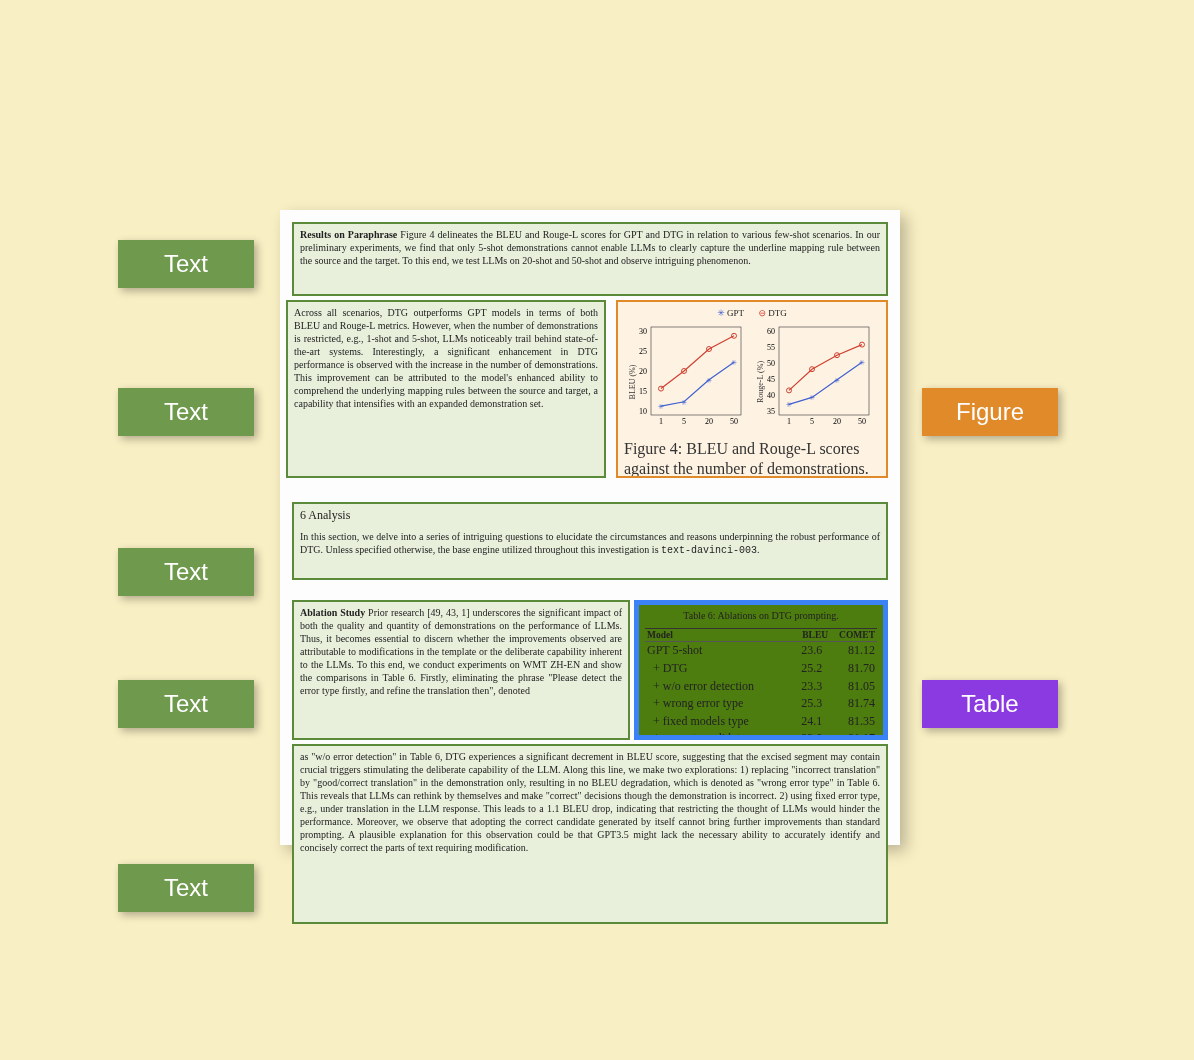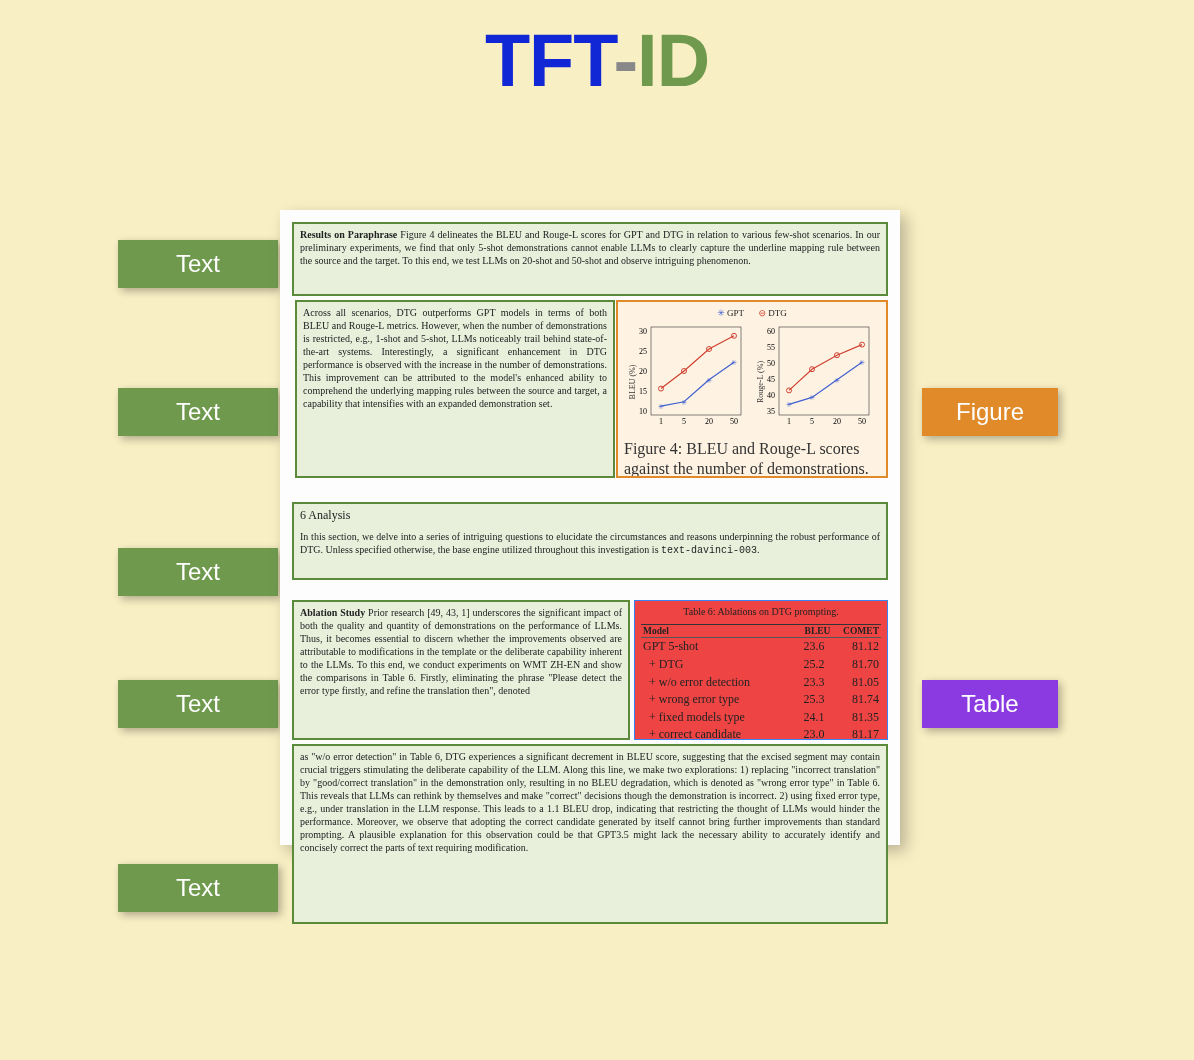--- a/index.html
+++ b/index.html
@@ -60,37 +60,37 @@
     }
     .text-region {
       border: 2px solid #5a8a3a;
       background: #e8f0dc;
     }
     .figure-region {
       border: 2px solid #e08a2a;
       background: #fef3e3;
     }
     .table-region {
-      border: 1px solid #3b82f6;
-      background: #ef4444;
+      border: 5px solid #3b82f6;
+      background: #4d7c0f;
     }
     .bold { font-weight: 700; }
     .caption { font-size: 16px; color: #333; }
     .label {
       position: absolute;
       color: #fff;
       font-family: Arial, sans-serif;
       font-size: 24px;
       font-weight: 400;
       display: flex;
       align-items: center;
       justify-content: center;
       box-shadow: 3px 3px 8px rgba(0,0,0,0.3);
     }
-    .label-text { background: #6f9a4e; width: 160px; height: 48px; }
+    .label-text { background: #6f9a4e; width: 136px; height: 48px; }
     .label-figure { background: #e08a2a; width: 136px; height: 48px; }
     .label-table { background: #8a3ae0; width: 136px; height: 48px; }
     .chart-box {
       display: inline-block;
       vertical-align: top;
     }
     .chart-legend {
       text-align: center;
       font-size: 9px;
       padding: 2px 0;
@@ -102,23 +102,20 @@
     .table-header { font-size: 9.5px; font-weight: bold; border-top: 1px solid #333; border-bottom: 0.5px solid #555; padding: 3px 0; }
     .table-body { font-size: 12px; }
     .table-body td { padding: 1px 6px 1px 0; }
     .sec-heading { font-weight: normal; font-size: 12px; }
     .mono { font-family: 'Courier New', monospace; }
   </style>
 </head>
 <body>
 
 <div class="title-section">
-  <div class="main-title">
-    <span class="t-blue">TFT</span><span class="t-gray">-</span><span class="t-green">ID</span>
-  </div>
 </div>
 
 <div class="diagram">
 
   <div class="label label-text" style="left:118px; top:30px;">
       <span>Text</span>
     </div>
   <div class="label label-text" style="left:118px; top:178px;">
       <span>Text</span>
     </div>
@@ -138,21 +135,21 @@
   <div class="label label-table" style="left:922px; top:470px;">
       <span>Table</span>
     </div>
 
   <div class="paper">
 
     <div class="region text-region" style="left:12px; top:12px; width:596px; height:74px; text-align:justify;">
       <span class="bold">Results on Paraphrase</span><span>   Figure 4 delineates the BLEU and Rouge-L scores for GPT and DTG in relation to various few-shot scenarios. In our preliminary experiments, we find that only 5-shot demonstrations cannot enable LLMs to clearly capture the underline mapping rule between the source and the target. To this end, we test LLMs on 20-shot and 50-shot and observe intriguing phenomenon.</span>
     </div>
 
-    <div class="region text-region" style="left:15px; top:90px; width:320px; height:178px; text-align:justify;">
+    <div class="region text-region" style="left:6px; top:90px; width:320px; height:178px; text-align:justify;">
       <span>Across all scenarios, DTG outperforms GPT models in terms of both BLEU and Rouge-L metrics. However, when the number of demonstrations is restricted, e.g., 1-shot and 5-shot, LLMs noticeably trail behind state-of-the-art systems. Interestingly, a significant enhancement in DTG performance is observed with the increase in the number of demonstrations. This improvement can be attributed to the model's enhanced ability to comprehend the underlying mapping rules between the source and target, a capability that intensifies with an expanded demonstration set.</span>
     </div>
 
     <div class="region figure-region" style="left:336px; top:90px; width:272px; height:178px;">
       <div class="chart-legend">
         <span class="legend-item"><span class="gpt-marker">✳</span> <span>GPT</span></span>
         <span class="legend-item"><span class="dtg-marker">⊖</span> <span>DTG</span></span>
       </div>
       <div style="display:flex; justify-content:space-around;">
         <div class="chart-box">

